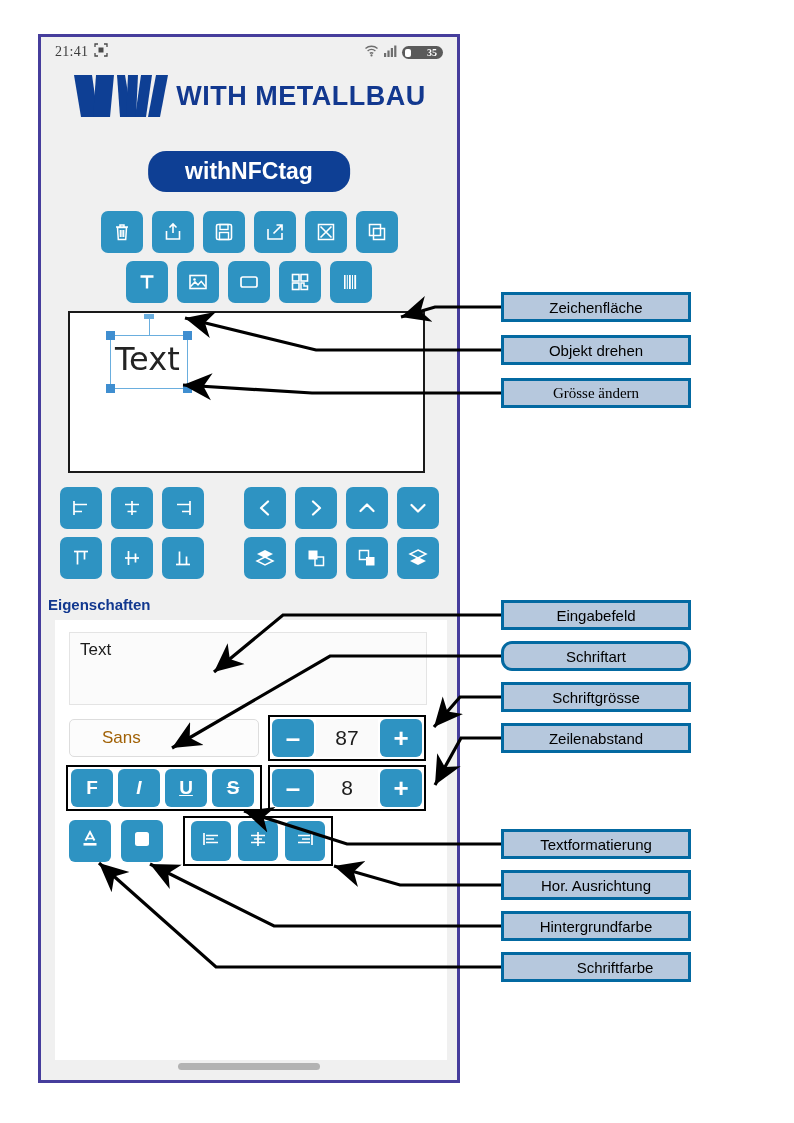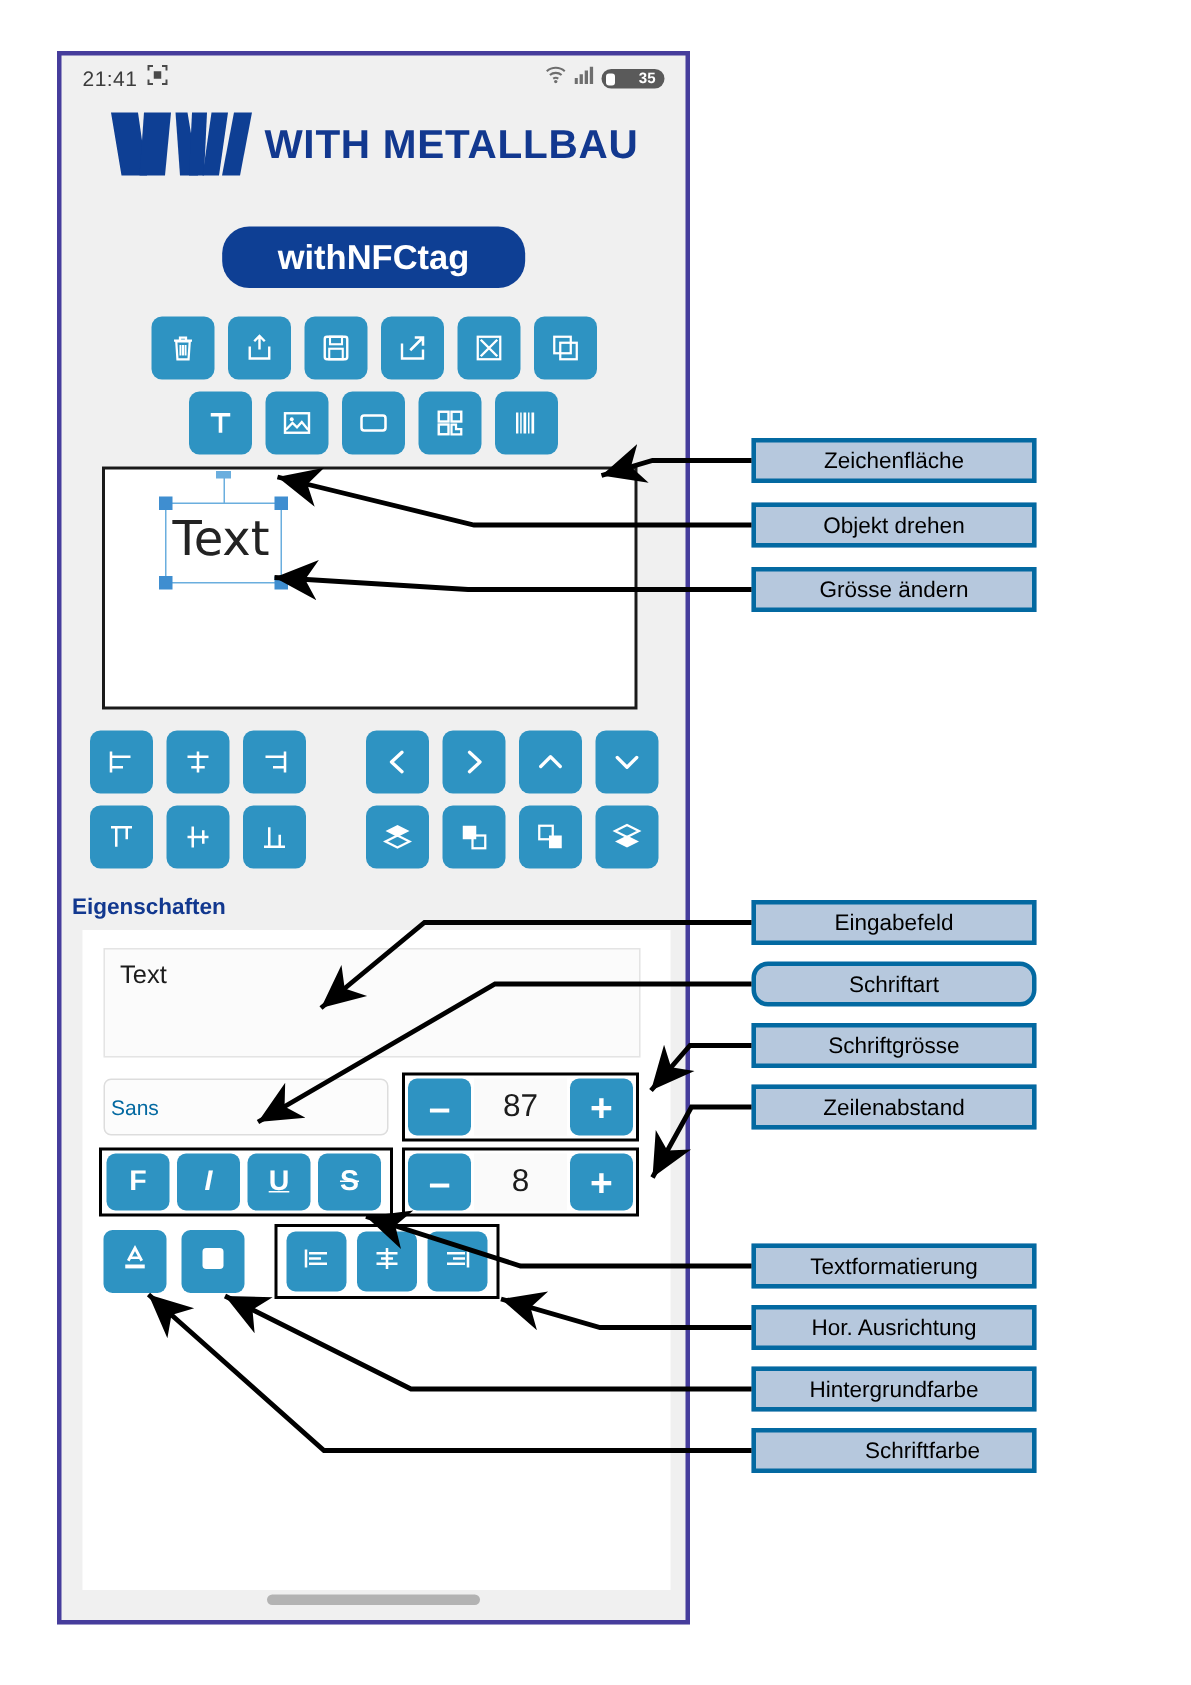--- a/index.html
+++ b/index.html
@@ -12,21 +12,21 @@
   
   #phone-frame{
     position:absolute;left:38px;top:34px;width:422px;height:1049px;
     border:3px solid #463d9c;
     background:#f0f0f0;
     box-sizing:border-box;
   }
   #status-bar{
     position:absolute;left:0;top:0;width:100%;height:30px;
     display:flex;align-items:center;justify-content:space-between;
-    padding:0 14px;box-sizing:border-box;
+    padding:0 14px;box-sizing:border-box;font-family:Liberation Serif, serif;
   }
   #status-time{font-size:14px;color:#3c3c3c;letter-spacing:.3px;}
   .sb-left{display:flex;align-items:center;gap:6px;}
   .sb-right{display:flex;align-items:center;gap:5px;}
   .sb-icon{display:inline-block;}
   .battery{
     background:#5a5a5a;color:#fff;border-radius:8px;
     font-size:10px;font-weight:bold;padding:1px 6px 1px 25px;
     position:relative;
   }
@@ -107,22 +107,22 @@
     background:#ffffff;box-sizing:border-box;
   }
   #text-area{
     position:absolute;left:14px;top:12px;width:358px;height:73px;
     background:#fbfbfb;border:1px solid #e4e4e4;box-sizing:border-box;
     padding:7px 10px;font-size:17px;color:#1c1c1c;
   }
   #font-select{
     position:absolute;left:14px;top:99px;width:190px;height:38px;
     background:#fcfcfc;border:1px solid #dddddd;border-radius:5px;
-    box-sizing:border-box;display:flex;align-items:center;padding-left:4px;
-    font-size:14px;color:#0369a1;
+    box-sizing:border-box;display:flex;align-items:center;padding-left:32px;
+    font-size:17px;color:#a16207;
   }
   .stepper{
     position:absolute;display:flex;align-items:center;gap:2px;
     border:2px solid #000;padding:2px;box-sizing:border-box;background:#fff;
   }
   #stepper-size{left:213px;top:95px;width:158px;height:46px;}
   #stepper-line{left:213px;top:145px;width:158px;height:46px;}
   .sbtn{
     width:42px;height:38px;border-radius:6px;background:#2e93c2;
     display:flex;align-items:center;justify-content:center;
@@ -531,21 +531,21 @@
         </span>
       </div>
     </div>
   </div>
 
   <div id="home-indicator"></div>
 </div>
 
 <div class="callout" style="left:501px;top:292px;">Zeichenfläche</div>
 <div class="callout" style="left:501px;top:335px;">Objekt drehen</div>
-<div class="callout" style="left:501px;top:378px;">Grösse ändern</div>
+<div class="callout" style="left:501px;top:378px;font-family:Liberation Serif, serif;">Grösse ändern</div>
 
 <div class="callout" style="left:501px;top:600px;">Eingabefeld</div>
 <div class="callout" style="left:501px;top:641px;border-radius:11px;">Schriftart</div>
 <div class="callout" style="left:501px;top:682px;">Schriftgrösse</div>
 <div class="callout" style="left:501px;top:723px;">Zeilenabstand</div>
 
 <div class="callout" style="left:501px;top:829px;">Textformatierung</div>
 <div class="callout" style="left:501px;top:870px;">Hor. Ausrichtung</div>
 <div class="callout" style="left:501px;top:911px;">Hintergrundfarbe</div>
 <div class="callout" style="left:501px;top:952px;padding-left:38px;">Schriftfarbe</div>

